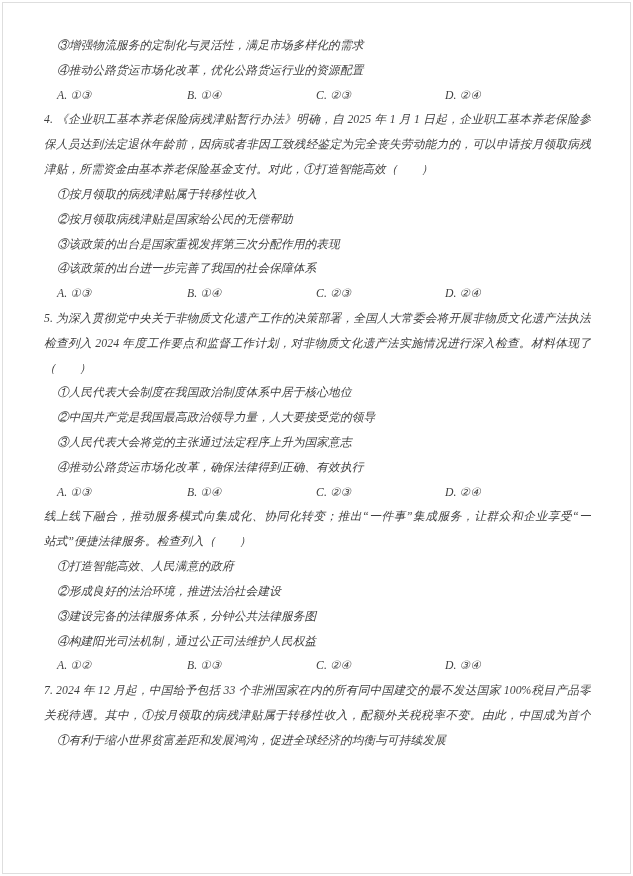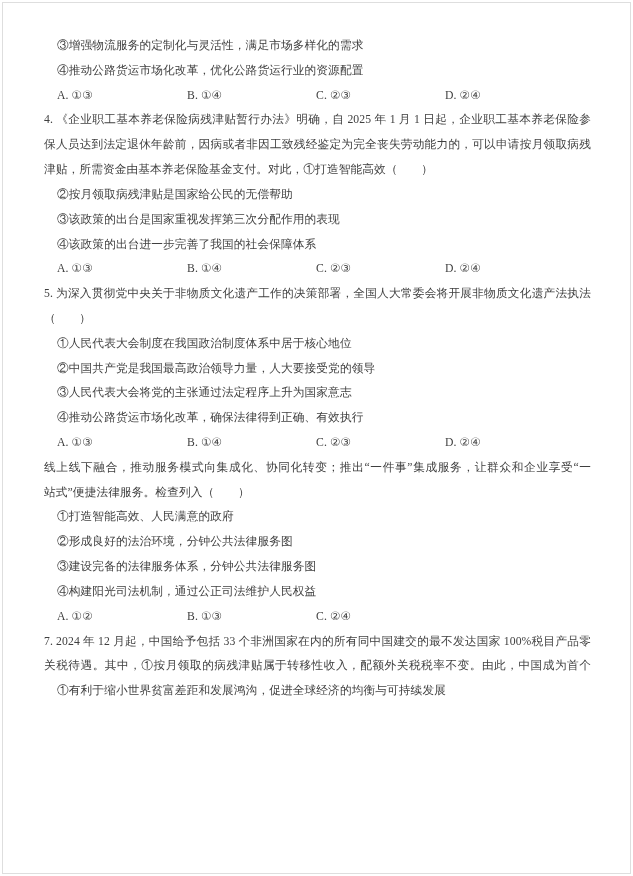--- a/index.html
+++ b/index.html
@@ -48,21 +48,21 @@
   }
   .line.indent {
     padding-left: 13px;
   }
   .line.options {
     display: grid;
     grid-template-columns: 130px 129px 129px auto;
     padding-left: 13px;
   }
   .opt { white-space: nowrap; }
-  section { margin: 0; padding: 0; }
+  section { margin: 0; padding: 0; font-style: italic; }
 </style>
 </head>
 <body>
 
 <div class="page">
   <div class="frame"></div>
 
   <main class="content">
 
     <section>
@@ -73,57 +73,60 @@
         <span class="opt">B. ①④</span>
         <span class="opt">C. ②③</span>
         <span class="opt">D. ②④</span>
       </div>
     </section>
 
     <section>
       <div class="line fill">4. 《企业职工基本养老保险病残津贴暂行办法》明确，自 2025 年 1 月 1 日起，企业职工基本养老保险参</div>
       <div class="line fill">保人员达到法定退休年龄前，因病或者非因工致残经鉴定为完全丧失劳动能力的，可以申请按月领取病残</div>
       <div class="line">津贴，所需资金由基本养老保险基金支付。对此，①打造智能高效（　　）</div>
+      <div class="line indent">①按月领取的病残津贴属于转移性收入</div>
       <div class="line indent">②按月领取病残津贴是国家给公民的无偿帮助</div>
       <div class="line indent">③该政策的出台是国家重视发挥第三次分配作用的表现</div>
       <div class="line indent">④该政策的出台进一步完善了我国的社会保障体系</div>
       <div class="line options">
         <span class="opt">A. ①③</span>
         <span class="opt">B. ①④</span>
         <span class="opt">C. ②③</span>
         <span class="opt">D. ②④</span>
       </div>
     </section>
 
     <section>
       <div class="line fill">5. 为深入贯彻党中央关于非物质文化遗产工作的决策部署，全国人大常委会将开展非物质文化遗产法执法</div>
+      <div class="line fill">检查列入 2024 年度工作要点和监督工作计划，对非物质文化遗产法实施情况进行深入检查。材料体现了</div>
       <div class="line">（　　）</div>
       <div class="line indent">①人民代表大会制度在我国政治制度体系中居于核心地位</div>
       <div class="line indent">②中国共产党是我国最高政治领导力量，人大要接受党的领导</div>
       <div class="line indent">③人民代表大会将党的主张通过法定程序上升为国家意志</div>
       <div class="line indent">④推动公路货运市场化改革，确保法律得到正确、有效执行</div>
       <div class="line options">
         <span class="opt">A. ①③</span>
         <span class="opt">B. ①④</span>
         <span class="opt">C. ②③</span>
         <span class="opt">D. ②④</span>
       </div>
     </section>
 
     <section>
       <div class="line fill">线上线下融合，推动服务模式向集成化、协同化转变；推出“一件事”集成服务，让群众和企业享受“一</div>
       <div class="line">站式”便捷法律服务。检查列入（　　）</div>
       <div class="line indent">①打造智能高效、人民满意的政府</div>
-      <div class="line indent">②形成良好的法治环境，分钟公共法律服务图</div>
+      <div class="line indent">②形成良好的法治环境，推进法治社会建设</div>
       <div class="line indent">③建设完备的法律服务体系，分钟公共法律服务图</div>
       <div class="line indent">④构建阳光司法机制，通过公正司法维护人民权益</div>
       <div class="line options">
         <span class="opt">A. ①②</span>
         <span class="opt">B. ①③</span>
         <span class="opt">C. ②④</span>
+        <span class="opt">D. ③④</span>
       </div>
     </section>
 
     <section>
       <div class="line fill">7. 2024 年 12 月起，中国给予包括 33 个非洲国家在内的所有同中国建交的最不发达国家 100%税目产品零</div>
       <div class="line fill">关税待遇。其中，①按月领取的病残津贴属于转移性收入，配额外关税税率不变。由此，中国成为首个</div>
       <div class="line indent">①有利于缩小世界贫富差距和发展鸿沟，促进全球经济的均衡与可持续发展</div>
     </section>
 
   </main>

